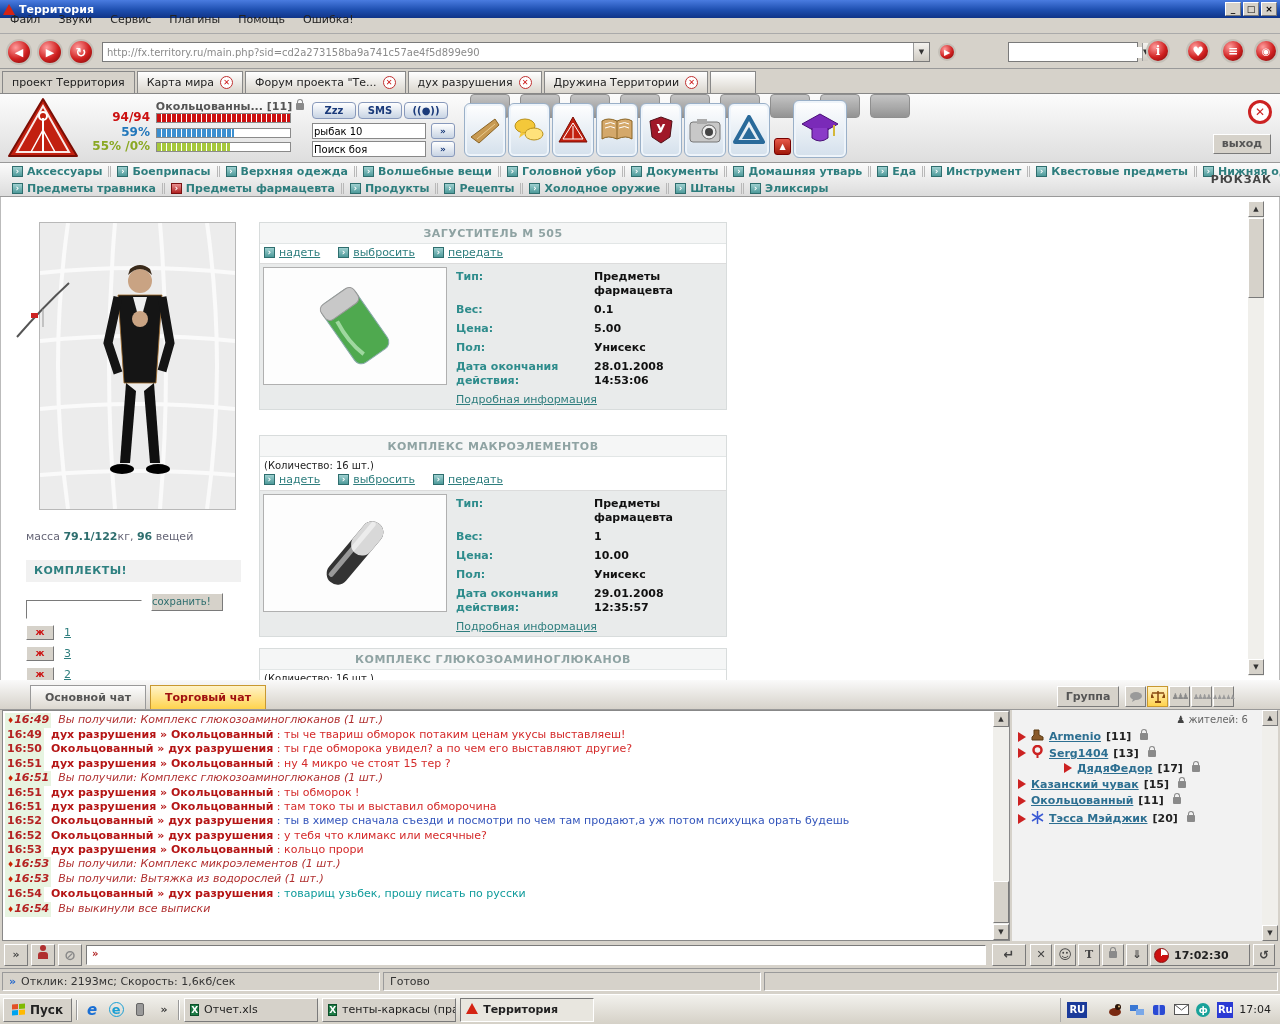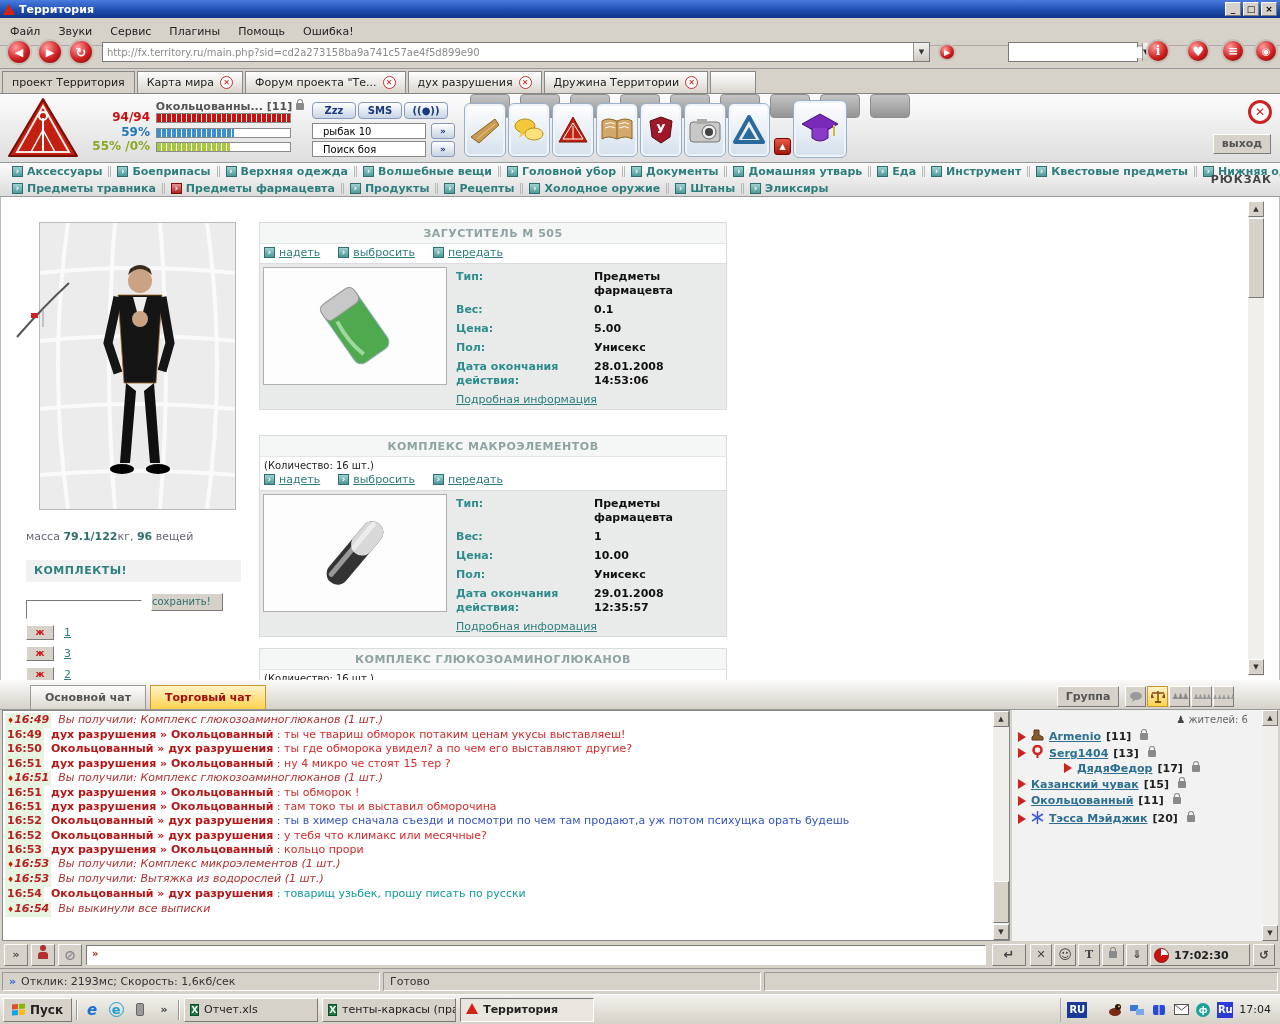--- a/index.html
+++ b/index.html
@@ -9,21 +9,21 @@
 .abs{position:absolute}
 .bev-out{border:1px solid;border-color:#fff #7a7a7a #7a7a7a #fff;background:#d6d2ca}
 .bev-in{border:1px solid;border-color:#7a7a7a #fff #fff #7a7a7a;background:#fff}
 
 #titlebar{left:0;top:0;width:1280px;height:18px;display:flex;align-items:center;gap:4px;padding:0 3px;
  background:linear-gradient(180deg,#4a7ce0,#1e4fb0 55%,#0f3488);color:#fff;font-weight:bold}
 .tri-ico{width:0;height:0;border-left:6px solid transparent;border-right:6px solid transparent;border-bottom:11px solid #d42313}
 #winbtns{margin-left:auto;display:flex;gap:2px}
 .wbtn{width:16px;height:14px;font-size:9px;line-height:12px;text-align:center;color:#000;font-weight:bold}
 
-#menubar{left:0;top:18px;width:1280px;height:28px;display:flex;gap:18px;align-items:center;padding:0 10px;border-bottom:1px solid #aaa}
+#menubar{left:0;top:6px;width:1280px;height:28px;display:flex;gap:18px;align-items:center;padding:0 10px;border-bottom:1px solid #aaa}
 .menu-item{cursor:default}
 
 #toolbar{left:0;top:36px;width:1280px;height:33px;border-bottom:1px solid #999}
 .rnd{border-radius:50%;background:radial-gradient(circle at 35% 30%,#ff9d9d,#d02020 55%,#760808);
  color:#fff;font-weight:bold;text-align:center;border:2px solid #c4c0b8}
 .combo{background:#fff;border:1px solid #7a7a7a;display:flex;align-items:center}
 .combo input{flex:1;border:none;outline:none;font:10px "DejaVu Sans",sans-serif;color:#8a8a8a;padding:0 4px;background:#fff}
 .combo .drop{width:16px;height:100%;background:linear-gradient(#f4f2ee,#cfcbc3);border-left:1px solid #999;
  font-size:7px;line-height:18px;text-align:center;color:#333}
 
@@ -34,21 +34,21 @@
 .tab-close{width:13px;height:13px;border:1px solid #c03030;border-radius:50%;background:#fff;color:#cc1111;
  font-size:8px;line-height:11px;text-align:center;font-weight:bold}
 .btab.stub{width:46px}
 
 #gamehdr{left:0;top:94px;width:1280px;height:69px;background:linear-gradient(#fcfcfc,#dedede);border-bottom:1px solid #999}
 .statlabel{font-weight:bold;font-size:12px;text-align:right;width:66px}
 .stattrack{height:10px;border:1px solid #8a8a8a;background:#fff;padding:0}
 .statfill{height:8px;margin:0}
 .hbtn{height:17px;border:1px solid #8899bb;border-radius:4px;background:linear-gradient(#ffffff,#c8d4e4);
  color:#1a3a7a;font-weight:bold;font-size:10px;text-align:center;line-height:15px}
-.sinput{height:16px;border:1px solid #888;background:#fff;font:10px "DejaVu Sans",sans-serif;padding:0 10px;width:114px}
+.sinput{height:16px;border:1px solid #888;background:#fff;font:10px "DejaVu Sans",sans-serif;padding:0 1px;width:114px}
 .arrbtn{width:24px;height:16px;border:1px solid #8899bb;border-radius:3px;background:linear-gradient(#fff,#c8d4e4);
  color:#1a3a7a;font-weight:bold;font-size:9px;text-align:center;line-height:14px}
 .bigbtn{width:42px;height:54px;border:1px solid #9ab0c8;border-radius:6px;
  background:linear-gradient(#ffffff,#d4e0ec);box-shadow:inset 0 0 0 2px #eef4fa;display:flex;align-items:center;justify-content:center}
 .ghost{width:40px;height:24px;border-radius:4px;border:1px solid #8a8a8a;background:linear-gradient(#c2c2c2,#8f8f8f);opacity:.95}
 .padlock{display:inline-block;width:8px;height:7px;background:#8a8a8a;border-radius:1px;position:relative;margin-left:4px;vertical-align:0}
 .padlock:before{content:"";position:absolute;left:1px;top:-4px;width:4px;height:4px;border:1.5px solid #8a8a8a;border-bottom:none;border-radius:3px 3px 0 0}
 
 #cats{left:0;top:163px;width:1280px;height:34px;background:linear-gradient(#fbfbfb,#dcdcdc);border-bottom:1px solid #999}
 .catrow{position:absolute;left:6px;height:17px;display:flex;align-items:center;white-space:nowrap}

